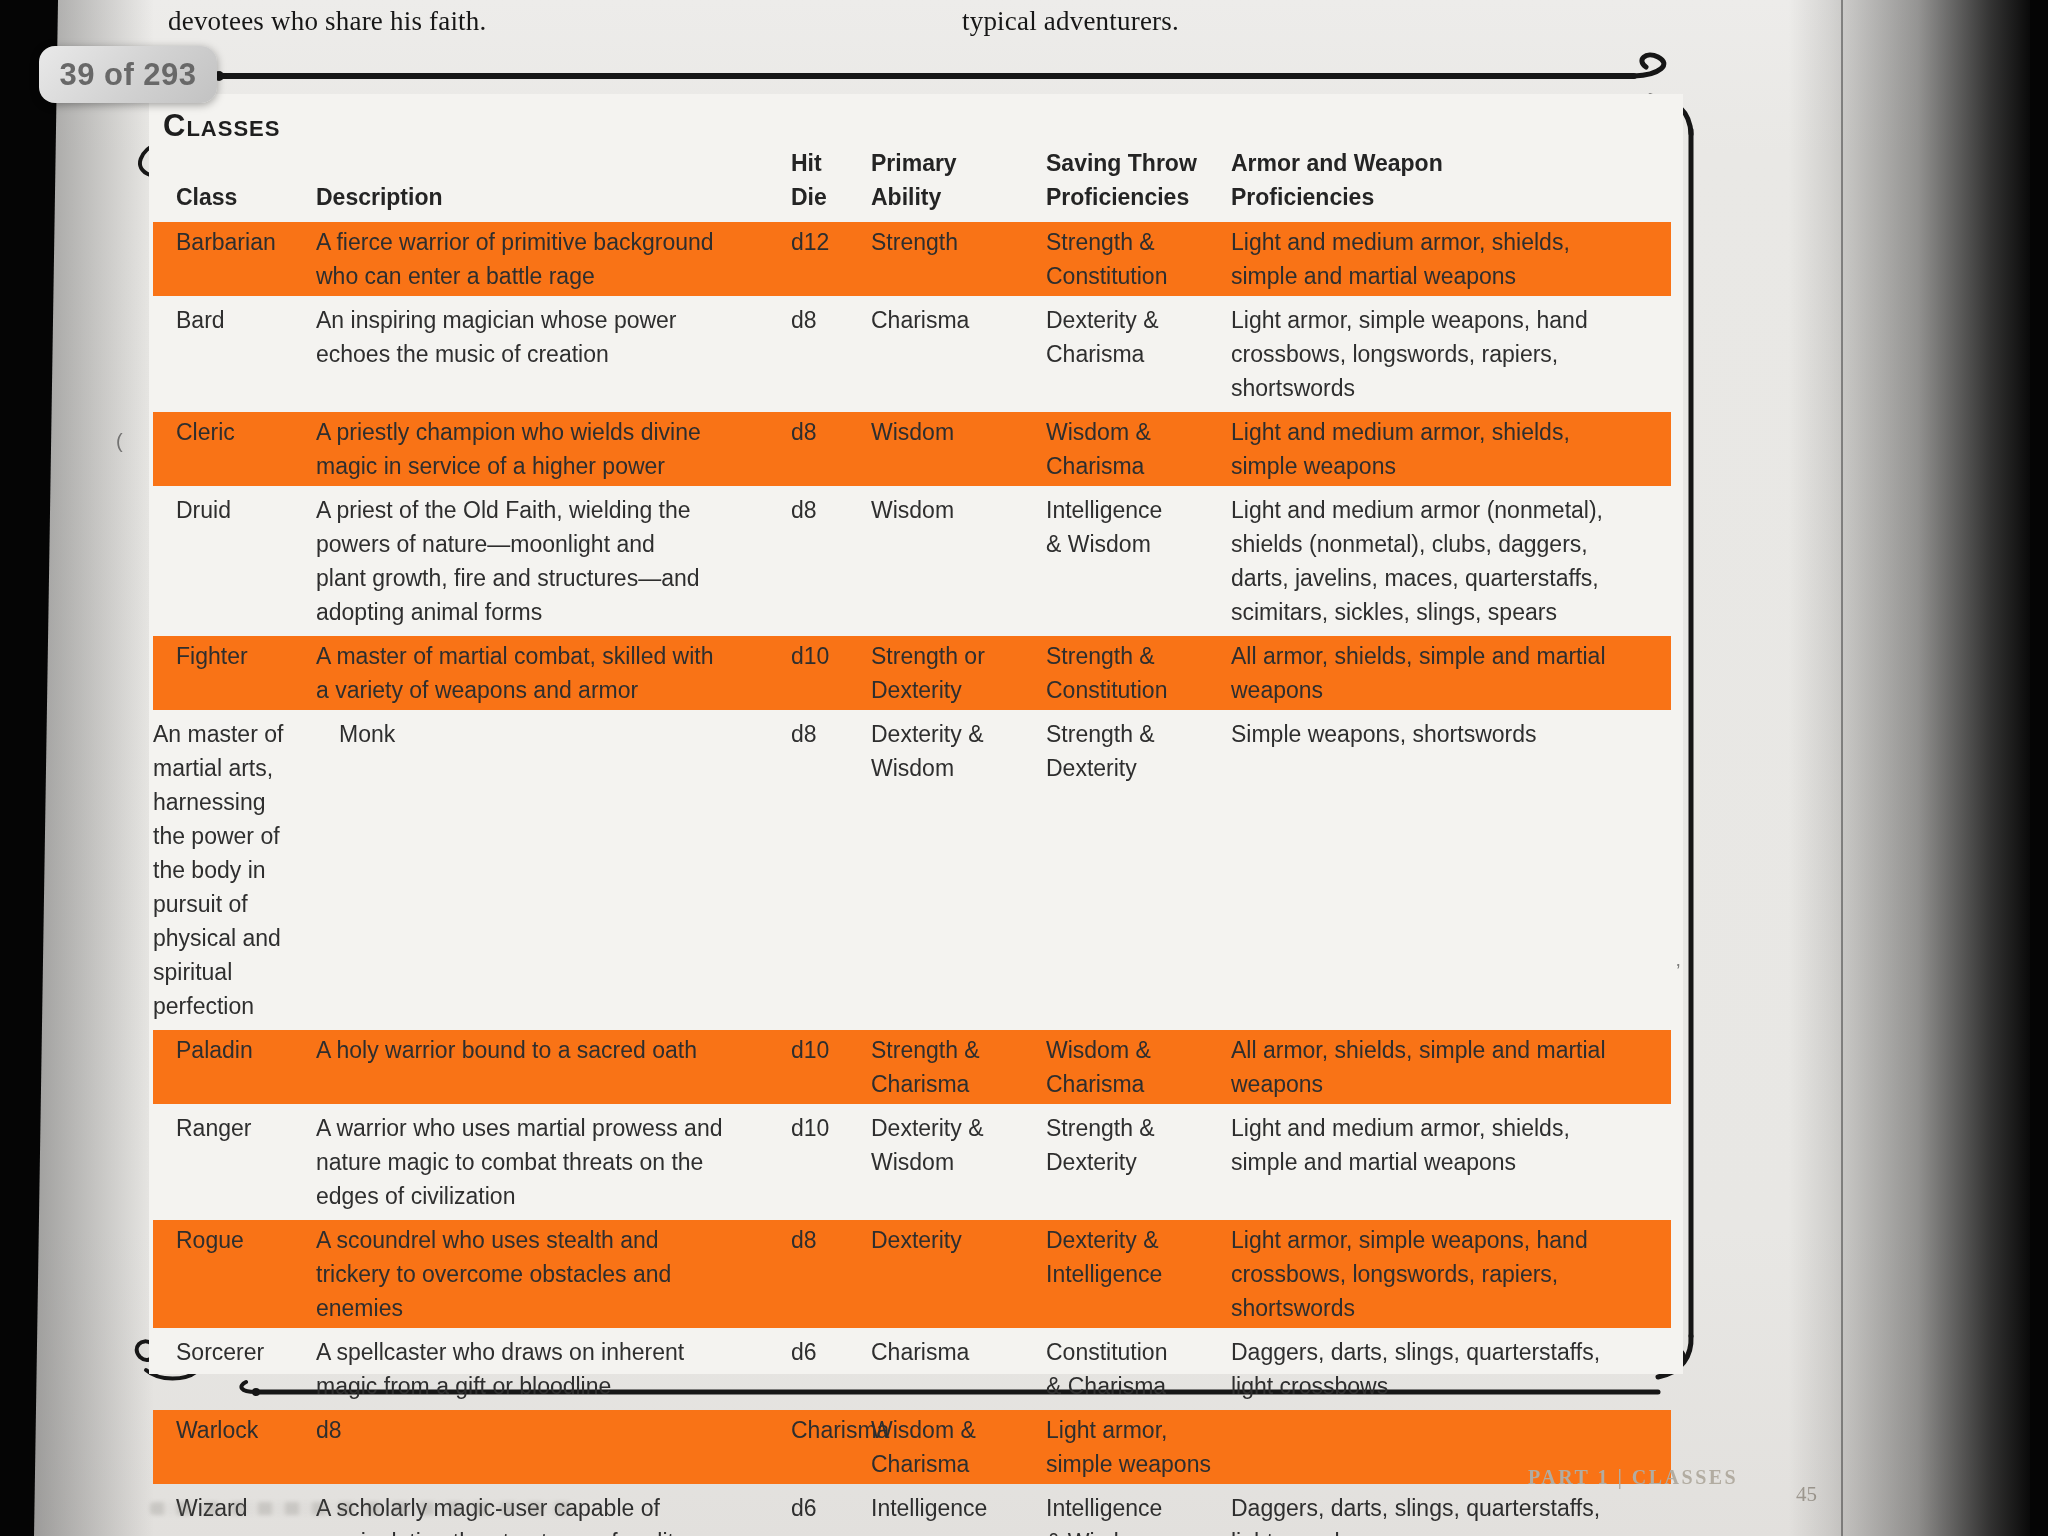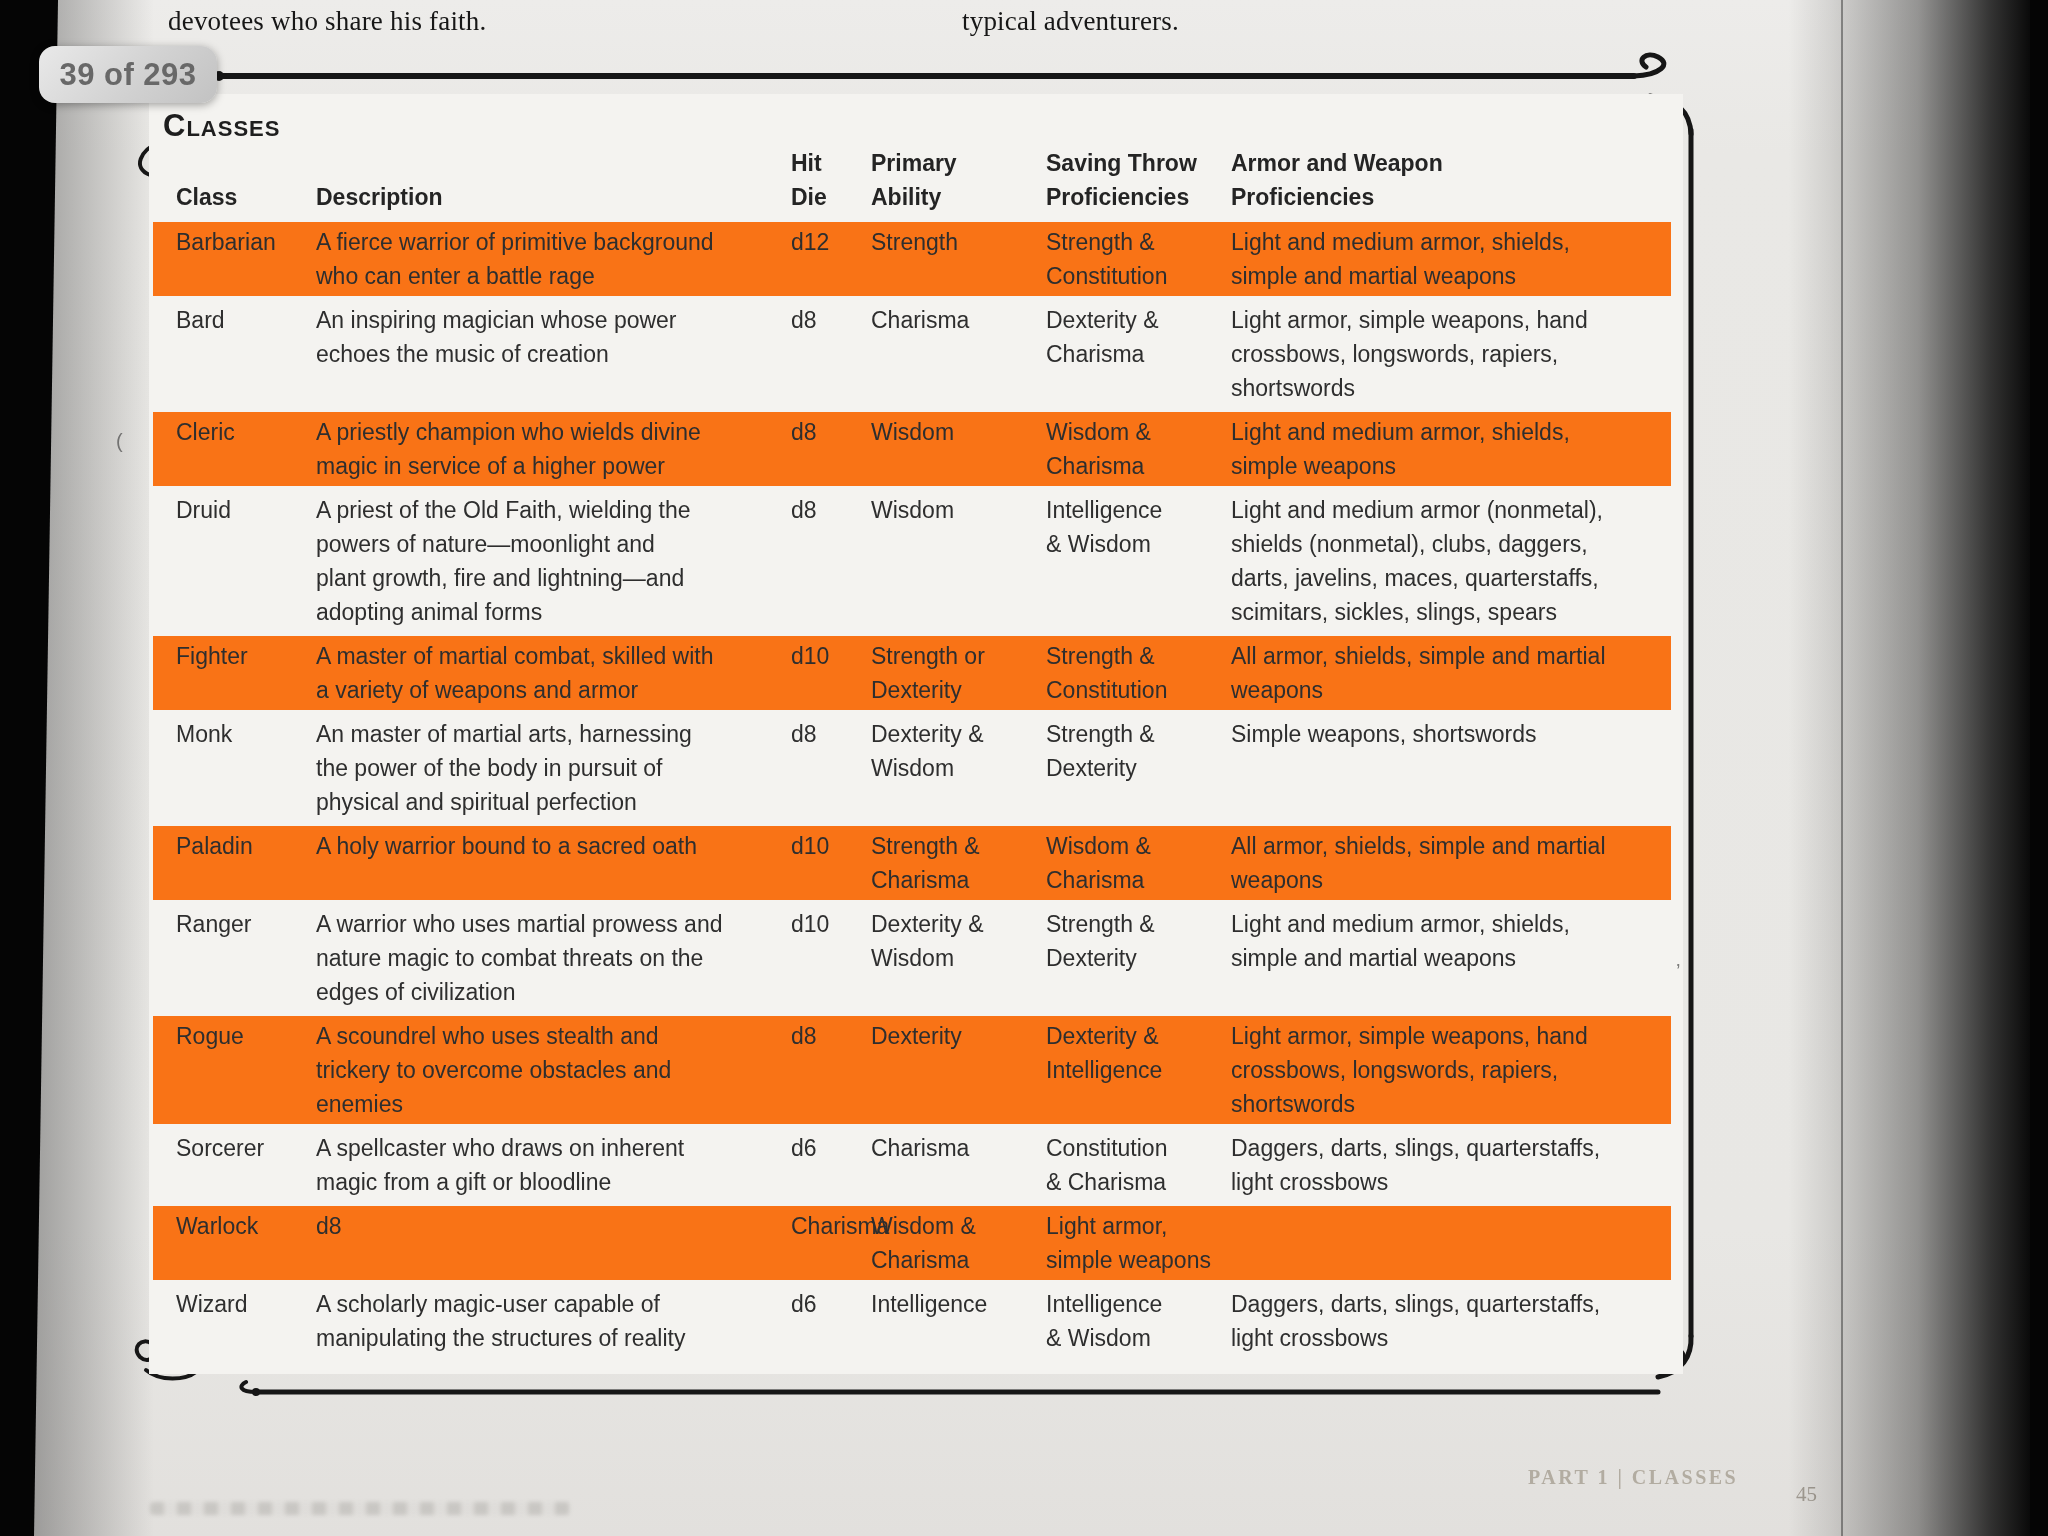--- a/index.html
+++ b/index.html
@@ -167,21 +167,21 @@
     <div class="td c-primary">Wisdom</div>
     <div class="td c-saving">Wisdom &amp;
 Charisma</div>
     <div class="td c-armor">Light and medium armor, shields,
 simple weapons</div>
   </div>
             <div class="tr">
     <div class="td c-class">Druid</div>
     <div class="td c-desc">A priest of the Old Faith, wielding the
 powers of nature—moonlight and
-plant growth, fire and lightning—and
+plant growth, fire and structures—and
 adopting animal forms</div>
     <div class="td c-hit">d8</div>
     <div class="td c-primary">Wisdom</div>
     <div class="td c-saving">Intelligence
 &amp; Wisdom</div>
     <div class="td c-armor">Light and medium armor (nonmetal),
 shields (nonmetal), clubs, daggers,
 darts, javelins, maces, quarterstaffs,
 scimitars, sickles, slings, spears</div>
   </div>
@@ -191,24 +191,24 @@
 a variety of weapons and armor</div>
     <div class="td c-hit">d10</div>
     <div class="td c-primary">Strength or
 Dexterity</div>
     <div class="td c-saving">Strength &amp;
 Constitution</div>
     <div class="td c-armor">All armor, shields, simple and martial
 weapons</div>
   </div>
             <div class="tr">
-    <div class="td c-class">Monk</div>
     <div class="td c-desc">An master of martial arts, harnessing
 the power of the body in pursuit of
 physical and spiritual perfection</div>
+    <div class="td c-class">Monk</div>
     <div class="td c-hit">d8</div>
     <div class="td c-primary">Dexterity &amp;
 Wisdom</div>
     <div class="td c-saving">Strength &amp;
 Dexterity</div>
     <div class="td c-armor">Simple weapons, shortswords</div>
   </div>
             <div class="tr shaded">
     <div class="td c-class">Paladin</div>
     <div class="td c-desc">A holy warrior bound to a sacred oath</div>

